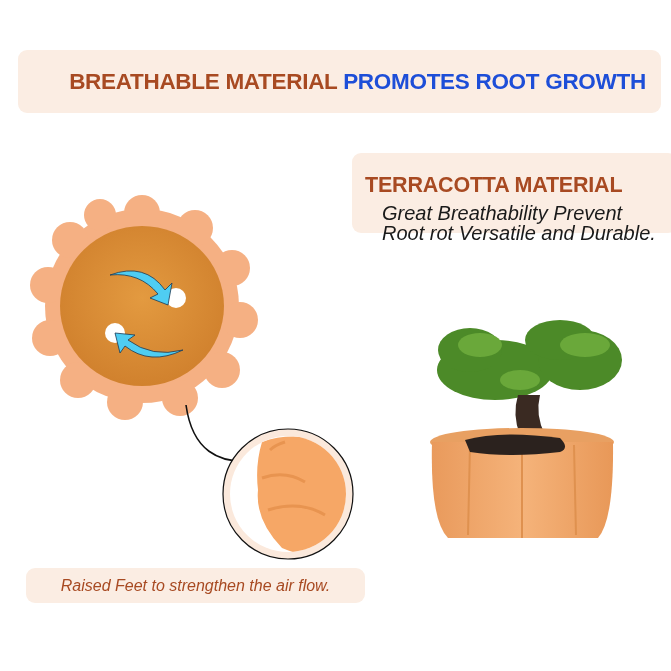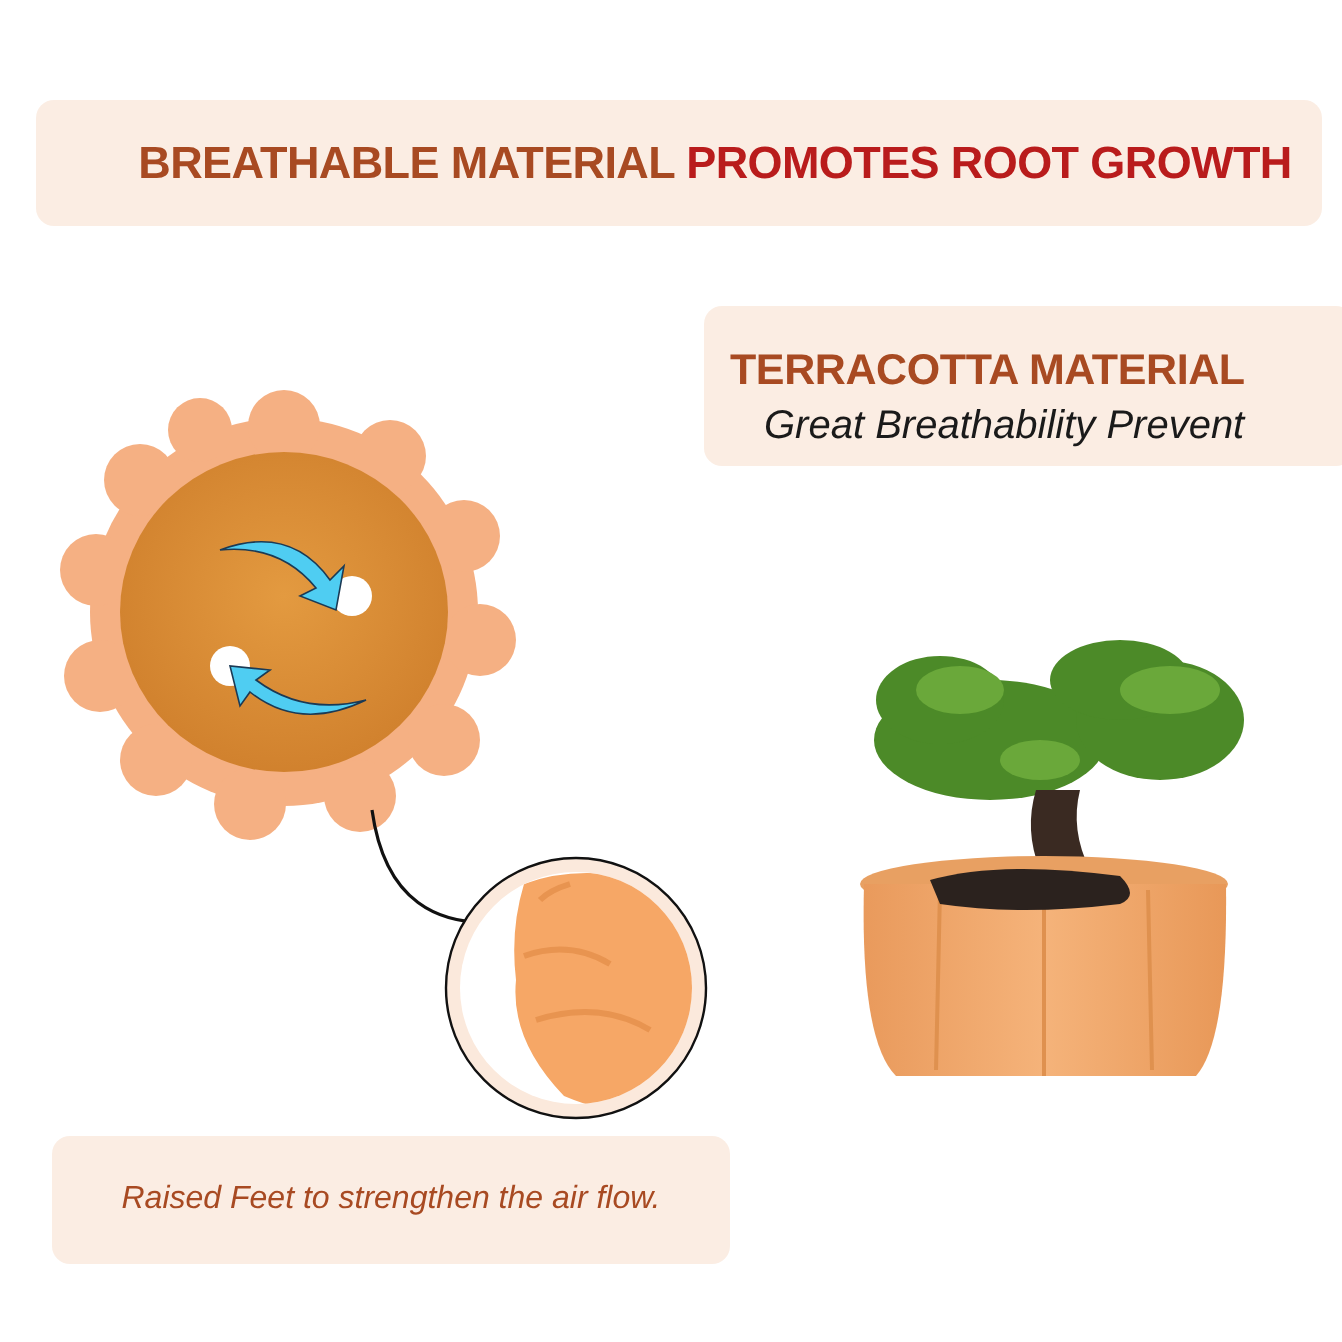--- a/index.html
+++ b/index.html
@@ -1,41 +1,42 @@
 <!DOCTYPE html>
 <html><head>
 <meta charset="utf-8">
 <style>
   html,body{margin:0;padding:0;background:#ffffff;}
   body{width:671px;height:671px;position:relative;overflow:hidden;font-family:"Liberation Sans",sans-serif;}
   .banner{position:absolute;left:18px;top:50px;width:643px;height:63px;background:#fbede3;border-radius:9px;display:flex;align-items:center;justify-content:center;}
   .banner-text{font-weight:bold;font-size:22.5px;letter-spacing:-0.3px;white-space:nowrap;}
   .c-brown{color:#a84a22;margin-left:36px;}
-  .c-green{color:#b91c1c;}
+  .c-green{color:#1d4ed8;}
   .info-box{position:absolute;left:352px;top:153px;width:308px;height:80px;background:#fbede3;border-radius:9px;padding-left:17px;}
   .info-title{position:absolute;left:13px;top:20px;font-weight:bold;font-size:21.5px;color:#a84a22;letter-spacing:-0.2px;white-space:nowrap;}
   .info-desc{position:absolute;left:30px;top:50px;font-style:italic;font-size:20px;line-height:20px;color:#1a1a1a;}
-  .note{position:absolute;left:26px;top:568px;width:339px;height:64px;background:#fbede3;border-radius:9px;display:flex;align-items:center;justify-content:center;}
+  .note{position:absolute;left:26px;top:568px;width:339px;height:35px;background:#fbede3;border-radius:9px;display:flex;align-items:center;justify-content:center;}
   .note-text{font-style:italic;font-size:16px;color:#a84a22;white-space:nowrap;}
   .art{position:absolute;left:0;top:0;}
 </style>
 </head>
 <body>
 
 <div class="banner">
   <div class="banner-text">
     <span class="c-brown">BREATHABLE MATERIAL</span>
     <span class="c-green">PROMOTES ROOT GROWTH</span>
   </div>
 </div>
 
 <div class="info-box">
   <div class="info-title">TERRACOTTA MATERIAL</div>
   <div class="info-desc">
     <div>Great Breathability Prevent</div>
+    <div>Root rot Versatile and Durable.</div>
   </div>
 </div>
 
 <svg class="art" width="671" height="671" viewBox="0 0 671 671">
   <defs>
     <radialGradient id="innerG" cx="50%" cy="45%" r="60%">
       <stop offset="0%" stop-color="#e39a40"></stop>
       <stop offset="100%" stop-color="#cf7f2c"></stop>
     </radialGradient>
     <linearGradient id="potG" x1="0" y1="0" x2="1" y2="0">

